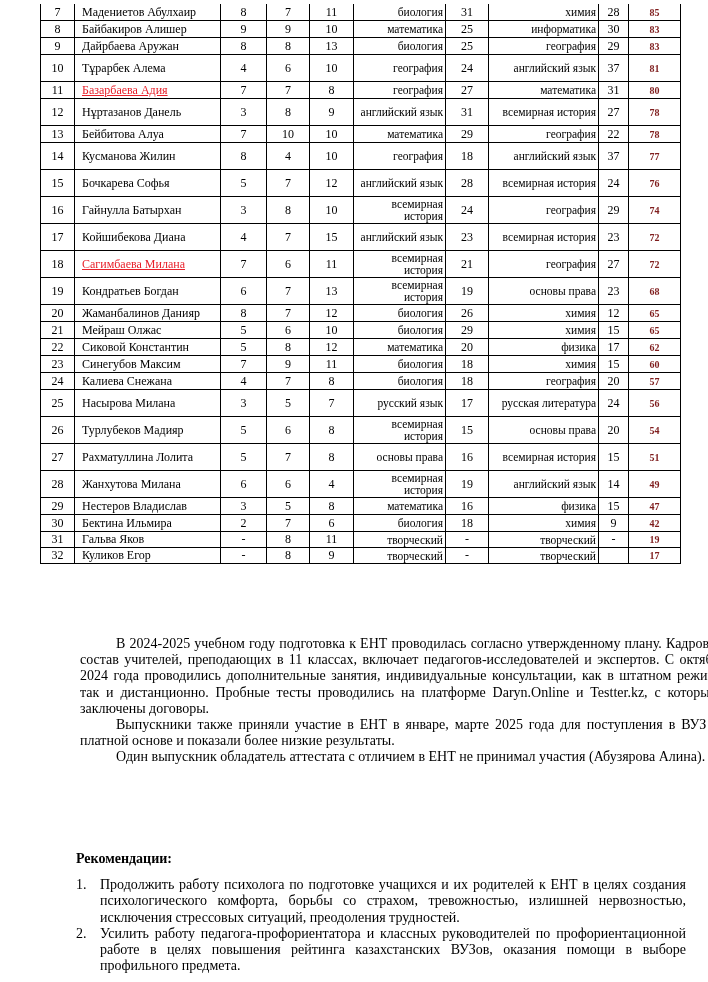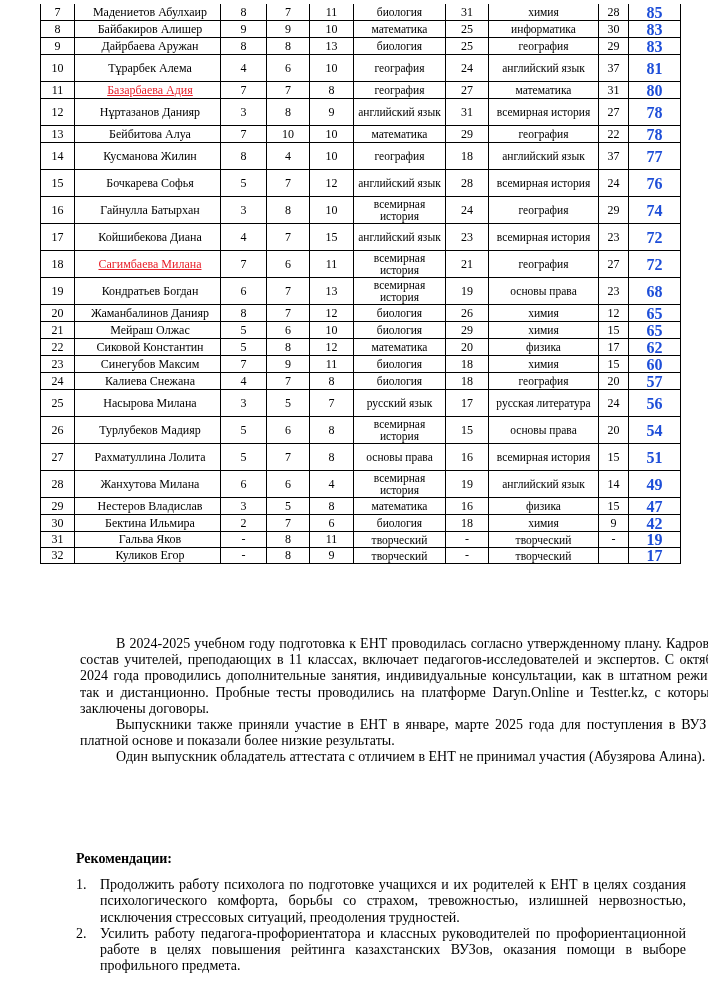--- a/index.html
+++ b/index.html
@@ -2,24 +2,24 @@
 <html><head>
 <meta charset="utf-8">
 <style>
   html, body { margin:0; padding:0; background:#ffffff; }
   body { width:708px; height:982px; position:relative; overflow:hidden;
          font-family:"Liberation Serif", "DejaVu Serif", serif; color:#000; }
   table.results { position:absolute; left:40px; top:4px; border-collapse:collapse;
                   table-layout:fixed; font-size:12px; line-height:13px; }
   table.results td { border:1px solid #000; text-align:center; vertical-align:middle;
                      padding:0 2px; overflow:hidden; }
-  table.results td.name { text-align:center; padding-left:7px; white-space:nowrap; }
-  table.results td.total { color:#1d4ed8; font-weight:bold; font-size:16px; }
+  table.results td.name { text-align:left; padding-left:7px; white-space:nowrap; }
+  table.results td.total { color:#7f1d1d; font-weight:bold; font-size:10px; }
   table.results td.name.red { color:#e8202a;text-decoration:underline; }
-  table.results td.subj { font-size:11.5px; line-height:12px; }
+  table.results td.subj { font-size:11.5px; line-height:12px;text-align:right; }
   table.results tr.h1 td { height:16px; }
   table.results tr.h2 td { height:26px; }
   table.results tr.h1b td { height:15px; }
   
   table.results tr:first-child td { border-top:none; }
 
   .text { position:absolute; left:40px; width:646px; font-size:14px; line-height:16.2px;
           text-align:justify; }
   .text p { margin:0; }
   .text p.ind { text-indent:36px; }
@@ -101,21 +101,21 @@
         <td>7</td>
         <td>8</td>
         <td class="subj">география</td>
         <td>27</td>
         <td class="subj">математика</td>
         <td>31</td>
         <td class="total">80</td>
       </tr>
       <tr class="h2">
         <td>12</td>
-        <td class="name">Нұртазанов Данияр</td>
+        <td class="name">Нұртазанов Данель</td>
         <td>3</td>
         <td>8</td>
         <td>9</td>
         <td class="subj">английский язык</td>
         <td>31</td>
         <td class="subj">всемирная история</td>
         <td>27</td>
         <td class="total">78</td>
       </tr>
       <tr class="h1">

